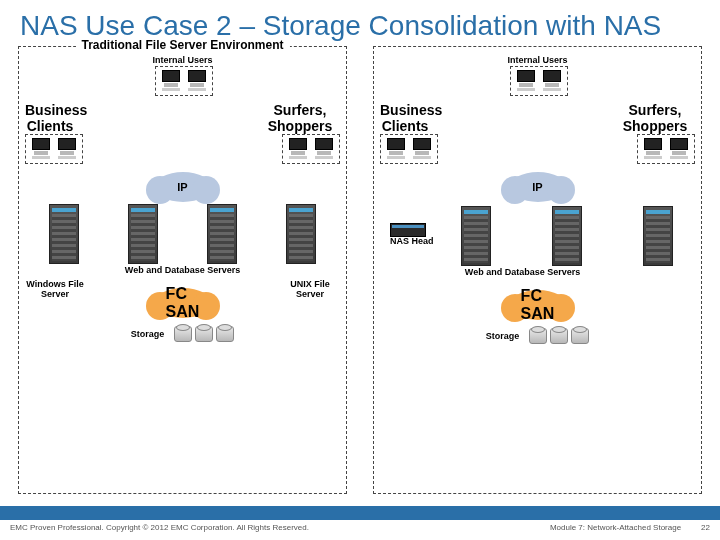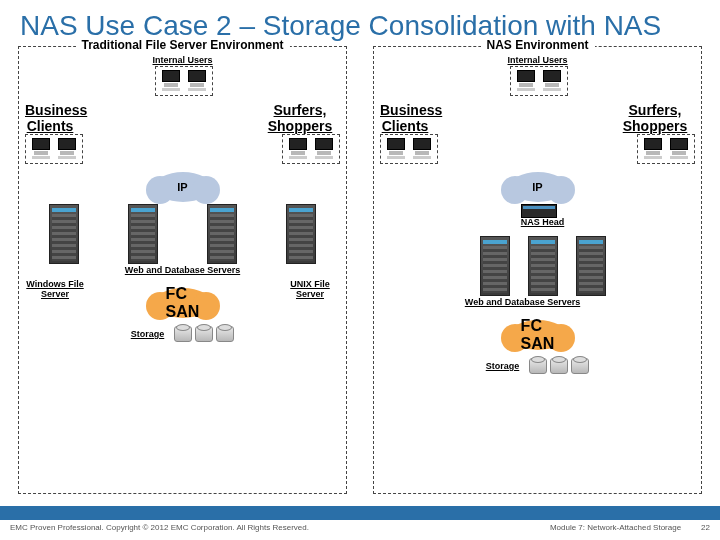--- a/index.html
+++ b/index.html
@@ -1,18 +1,18 @@
 <!DOCTYPE html>
 <html><head>
 <meta charset="utf-8">
 <style>
   * { box-sizing: border-box; margin: 0; padding: 0; }
   body { width: 720px; height: 540px; font-family: Arial, sans-serif; background: #fff; position: relative; overflow: hidden; }
   .title { color: #2a6fa8; font-size: 28px; font-weight: 400; padding: 10px 0 4px 20px; }
-  .panels { display: flex; gap: 26px; padding: 0 18px; text-decoration: underline; }
+  .panels { display: flex; gap: 26px; padding: 0 18px; }
   .panel { flex: 1; border: 1px dashed #444; position: relative; padding: 4px 6px 6px; height: 448px; }
   .panel-title { position: absolute; top: -9px; left: 50%; transform: translateX(-50%); background: #fff; padding: 0 6px; font-weight: bold; font-size: 12px; white-space: nowrap; }
   .groups { display: flex; justify-content: space-around; margin-top: 4px; }
   .group { text-align: right; }
   .group-label { font-size: 9px; font-weight: bold; margin-bottom: 1px; }
   .pcbox { display: inline-flex; gap: 4px; border: 1px dashed #444; padding: 3px 4px; }
   .pc { width: 22px; height: 22px; position: relative; }
   .pc .mon { width: 18px; height: 12px; background: #222; border: 1px solid #000; margin: 0 auto; }
   .pc .base { width: 14px; height: 4px; background: #b8b8b8; margin: 1px auto 0; }
   .pc .kb { width: 18px; height: 3px; background: #ccc; margin: 1px auto 0; }
@@ -27,21 +27,21 @@
   .orange-cloud { background: #f5a84a; }
   .orange-cloud::before, .orange-cloud::after { background: #f5a84a; }
   .orange-cloud span { color: #000; font-size: 16px; }
   .servers-row { display: flex; justify-content: space-around; margin-top: 2px; position: relative; }
   .rack { width: 30px; height: 60px; background: linear-gradient(#555,#3a3a3a); border: 1px solid #222; position: relative; }
   .rack::before { content: ''; position: absolute; top: 3px; left: 2px; right: 2px; height: 4px; background: #4aa3d0; }
   .rack::after { content: ''; position: absolute; top: 9px; left: 2px; right: 2px; bottom: 2px; background: repeating-linear-gradient(#666 0 3px, #444 3px 6px); }
   .mid-row { display: flex; justify-content: space-between; align-items: flex-start; margin-top: 4px; }
   .mid-label { font-size: 9px; font-weight: bold; text-align: center; width: 60px; line-height: 1.1; }
   .wds-label { font-size: 9px; font-weight: bold; text-align: center; line-height: 1.1; }
-  .nas-row { display: flex; align-items: flex-start; margin-top: 2px; gap: 6px; flex-direction: column; }
+  .nas-row { display: flex; align-items: flex-start; margin-top: 2px; gap: 6px; }
   .nas-head { font-size: 9px; font-weight: bold; text-align: center; line-height: 1.1; }
   .nas-device { width: 36px; height: 14px; background: #2a2a2a; border: 1px solid #000; position: relative; }
   .nas-device::before { content: ''; position: absolute; top: 1px; left: 1px; right: 1px; height: 3px; background: #4a90c0; }
   .storage-row { display: flex; align-items: center; gap: 10px; margin-top: 6px; justify-content: center; }
   .storage-label { font-size: 9px; font-weight: bold; }
   .disk { width: 18px; height: 16px; background: linear-gradient(#e8e8e8,#b8b8b8); border: 1px solid #888; border-radius: 3px; position: relative; }
   .disk::before { content: ''; position: absolute; top: -3px; left: 1px; right: 1px; height: 5px; background: #ddd; border: 1px solid #888; border-radius: 50%; }
   .disks { display: flex; gap: 3px; }
   .footer-bar { position: absolute; bottom: 20px; left: 0; right: 0; height: 14px; background: #2a6fa8; }
   .footer { position: absolute; bottom: 8px; left: 10px; right: 10px; display: flex; justify-content: space-between; font-size: 8px; color: #555; }
@@ -135,21 +135,20 @@
       <div class="storage-label">Storage</div>
       <div class="disks">
         <div class="disk"></div>
         <div class="disk"></div>
         <div class="disk"></div>
       </div>
     </div>
   </div>
 
   <div class="panel">
-    <div class="panel-title">NAS Environment</div>
 
     <div class="groups">
       <div class="group">
         <div class="group-label">Internal Users</div>
         <div class="pcbox">
           <div class="pc">
               <div class="mon"></div>
               <div class="base"></div>
               <div class="kb"></div>
             </div>

